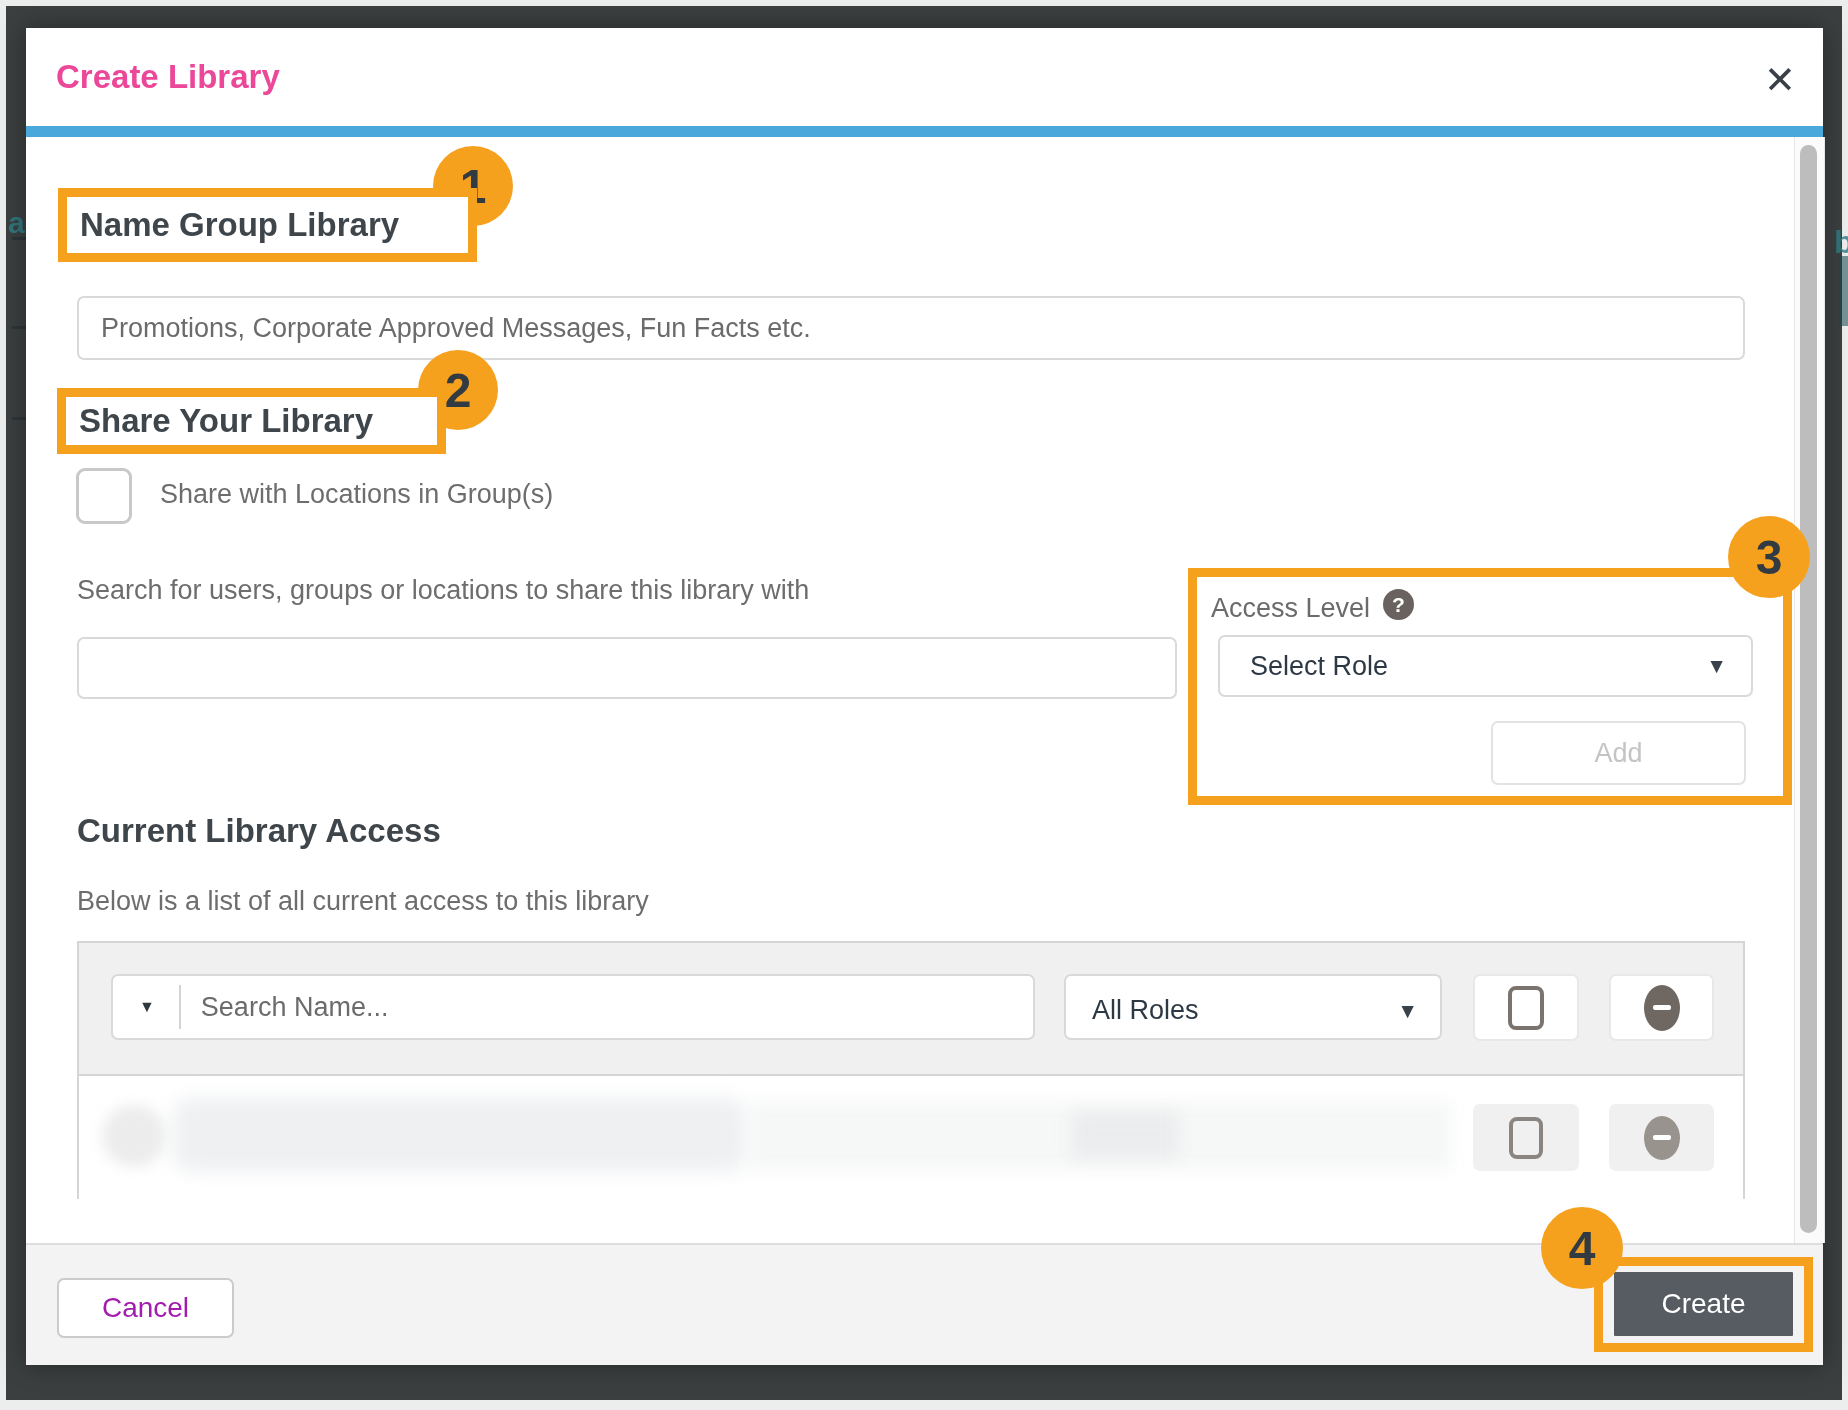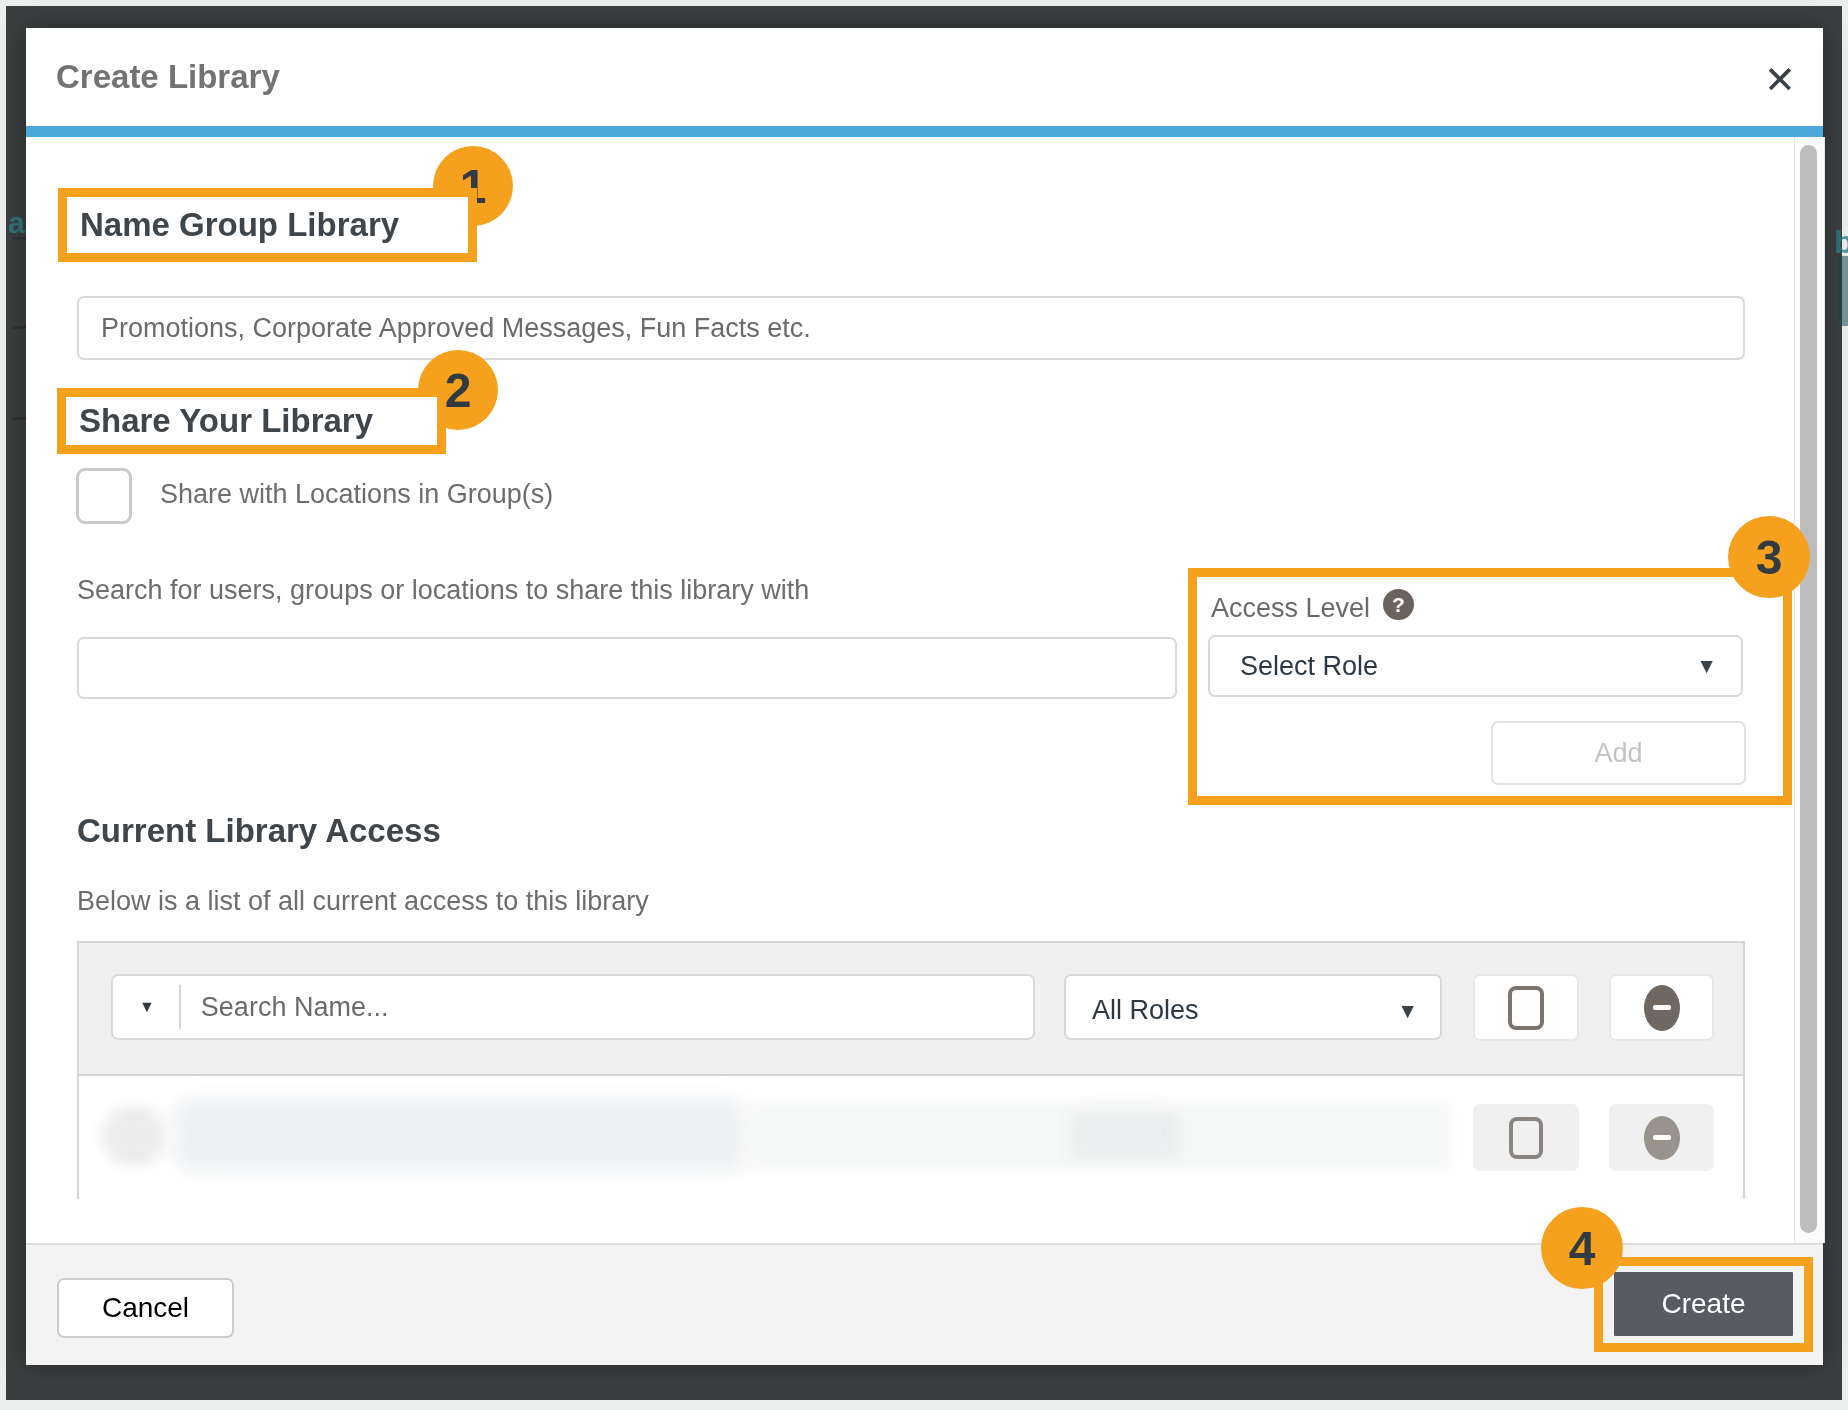--- a/index.html
+++ b/index.html
@@ -10,21 +10,21 @@
   }
   .abs{position:absolute;}
   
   .backdrop{left:6px;top:6px;width:1836px;height:1394px;background:#3B3F40;}
   .hint-left{left:2px;top:200px;color:#2F7F86;font-size:30px;font-weight:bold;opacity:.85;}
   .hint-right{left:1828px;top:218px;color:#2F7F86;font-size:32px;font-weight:bold;opacity:.8;}
   .hint-line{left:6px;width:22px;height:3px;background:#2E3435;opacity:.9;}
   .hint-block{left:1833px;top:250px;width:15px;height:70px;background:#17484E;opacity:.55;}
   
   .modal{left:26px;top:28px;width:1797px;height:1337px;background:#fff;box-shadow:0 0 24px rgba(0,0,0,.35);}
-  .modal-title{left:30px;top:30px;font-size:33px;font-weight:600;color:#737373;}
+  .modal-title{left:30px;top:30px;font-size:33px;font-weight:600;color:#ec4899;}
   .close-x{left:1728px;top:26px;width:52px;height:52px;font-size:38px;color:#394047;
     display:flex;align-items:center;justify-content:center;cursor:pointer;font-weight:300;}
   .blue-bar{left:0;top:98px;width:1797px;height:11px;background:#4AA9DA;}
   
   .sb-track{left:1768px;top:109px;width:29px;height:1106px;background:#FBFBFB;border-left:1px solid #E6E6E6;border-right:1px solid #E6E6E6;}
   .sb-thumb{left:5px;top:8px;width:17px;height:1088px;background:#BDBDBD;border-radius:9px;}
   
   .badge{width:80px;height:80px;border-radius:50%;background:#F6A11D;color:#333B42;
     font-size:48px;font-weight:bold;display:flex;align-items:center;justify-content:center;}
   .badge1{left:407px;top:118px;}
@@ -47,21 +47,21 @@
   .search-label{left:51px;top:547px;font-size:27px;color:#6D6D6D;line-height:30px;}
   
   .access-panel{left:1162px;top:540px;width:604px;height:237px;border:9px solid #F6A11D;background:#fff;box-sizing:border-box;}
   .access-label{left:14px;top:16px;font-size:27px;color:#6B6B6B;}
   .help-icon{left:186px;top:12px;width:31px;height:31px;border-radius:50%;background:#6A625E;color:#fff;
     font-size:21px;font-weight:bold;display:flex;align-items:center;justify-content:center;}
   .select{border:2px solid #D9D9D9;border-radius:7px;background:#fff;display:flex;align-items:center;
     justify-content:space-between;box-sizing:border-box;cursor:pointer;}
   .select .sel-text{font-size:27px;color:#2C3945;}
   .select .caret{font-size:21px;color:#39424A;}
-  .role-select{left:11px;top:58px;width:535px;height:62px;padding:0 24px 0 30px;}
+  .role-select{left:21px;top:58px;width:535px;height:62px;padding:0 24px 0 30px;}
   .ghost-btn{border:2px solid #E2E2E2;border-radius:7px;background:#fff;color:#C4C4C4;font-size:27px;
     display:flex;align-items:center;justify-content:center;cursor:pointer;}
   .clear-btn{left:11px;top:144px;width:251px;height:60px;}
   .add-btn{left:294px;top:144px;width:251px;height:60px;}
   
   .cla-heading{left:51px;top:784px;font-size:33px;font-weight:bold;color:#3F464B;}
   .cla-subtext{left:51px;top:858px;font-size:27px;color:#6D6D6D;}
   .table{left:51px;top:913px;width:1668px;height:258px;border:2px solid #D5D5D5;box-sizing:border-box;background:#fff;}
   .thead{left:0;top:0;width:1664px;height:133px;background:#F0F0F0;border-bottom:2px solid #D5D5D5;box-sizing:border-box;}
   .name-search{left:32px;top:31px;width:924px;height:66px;background:#fff;border:2px solid #D9D9D9;border-radius:7px;
@@ -85,21 +85,21 @@
   .blur-wide{left:668px;top:26px;width:705px;height:68px;background:#F6F7F7;filter:blur(8px);}
   .blur-role{left:993px;top:36px;width:106px;height:46px;background:#EAECED;filter:blur(8px);}
   .row-cb-btn{left:1394px;top:28px;width:106px;height:67px;background:#F0F0F0;}
   .row-mn-btn{left:1530px;top:28px;width:105px;height:67px;background:#F0F0F0;}
   .cb-glyph2{width:26px;height:34px;border:4px solid #8A8580;border-radius:8px;}
   .mn-glyph2{width:36px;height:44px;border-radius:50%;background:#99938E;display:flex;align-items:center;justify-content:center;}
   .mn-glyph2 .bar{width:18px;height:5px;background:#fff;border-radius:2px;}
   
   .footer{left:0;top:1215px;width:1797px;height:122px;background:#F3F3F3;border-top:2px solid #DEDEDE;box-sizing:border-box;}
   .cancel-btn{left:31px;top:33px;width:177px;height:60px;background:#fff;border:2px solid #CBCBCB;border-radius:7px;
-    font-size:28px;color:#000000;display:flex;align-items:center;justify-content:center;cursor:pointer;box-sizing:border-box;}
+    font-size:28px;color:#a21caf;display:flex;align-items:center;justify-content:center;cursor:pointer;box-sizing:border-box;}
   .create-hl{left:1568px;top:12px;width:219px;height:95px;border:9px solid #F6A11D;box-sizing:border-box;background:transparent;}
   .create-btn{left:1588px;top:27px;width:179px;height:64px;background:#575C63;border-radius:1px;font-size:28px;color:#fff;
     display:flex;align-items:center;justify-content:center;cursor:pointer;}
 </style>
 </head>
 <body>
 
 <div class="screen">
 
   <div class="abs backdrop">

